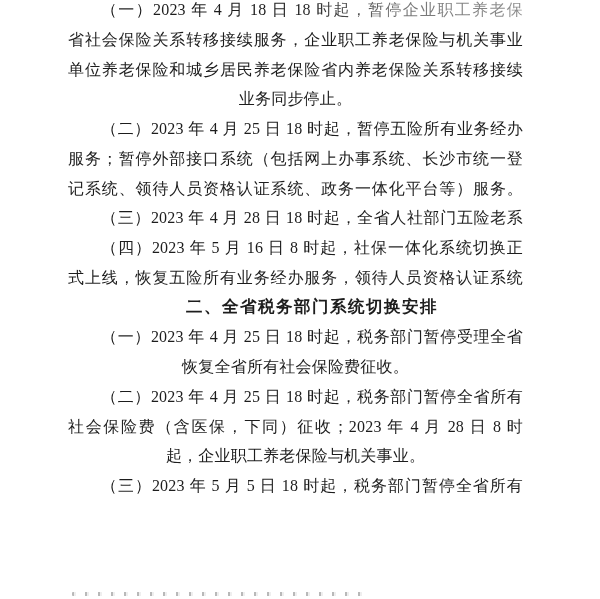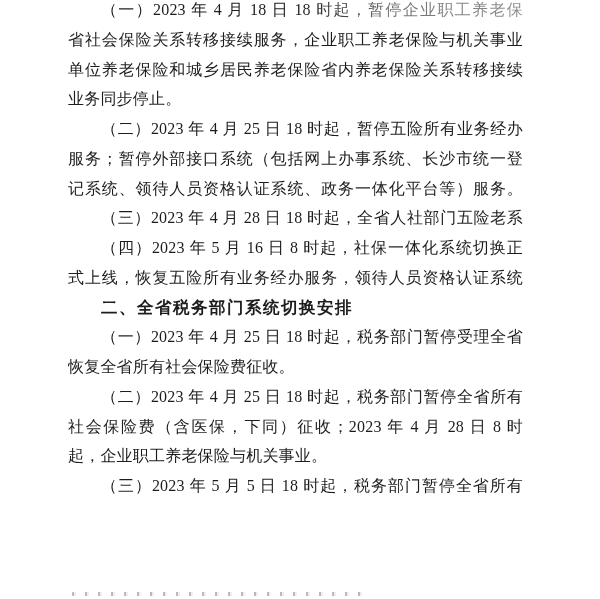--- a/index.html
+++ b/index.html
@@ -23,32 +23,32 @@
     font-size: 16px;
     color: #1d1d1d;
   }
   .line {
     box-sizing: border-box;
     width: 455px;
     height: 29.75px;
     line-height: 29.75px;
     overflow: hidden;
     white-space: normal;
-    text-align: left;
+    text-align: center;
     letter-spacing: 0.2px;
   }
   .justify {
     text-align: justify;
     text-align-last: justify;
   }
   .indent {
     padding-left: 33px;
   }
   .heading {
-    font-family: Liberation Sans, sans-serif;
+    font-family: Liberation Mono, monospace;
     font-weight: 700;
     font-size: 16.5px;
     letter-spacing: 1.5px;
   }
   
   .fade-overlay {
     position: absolute;
     left: 295px;
     top: 0;
     width: 230px;

